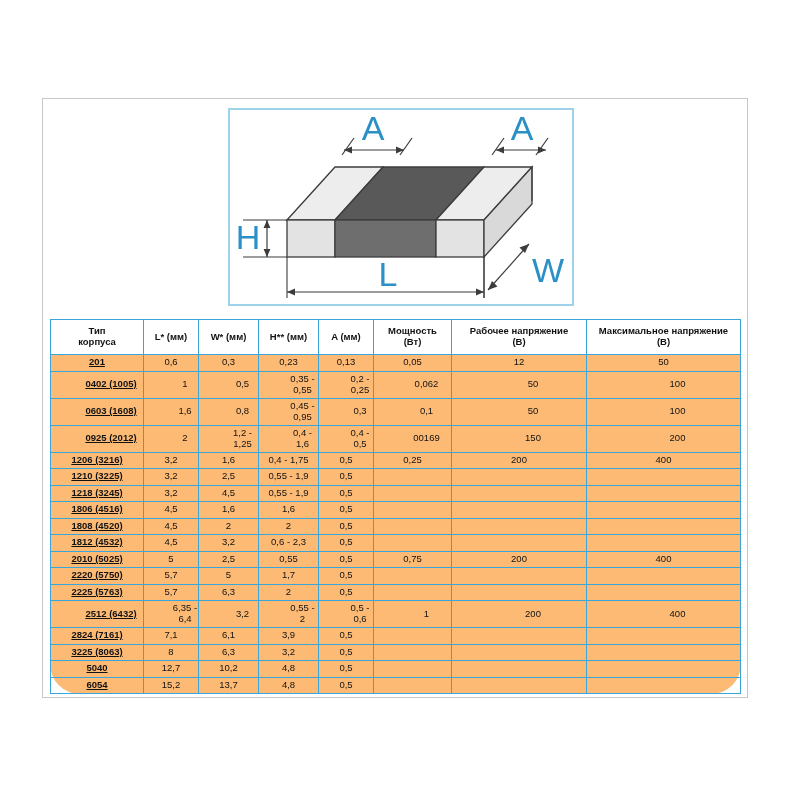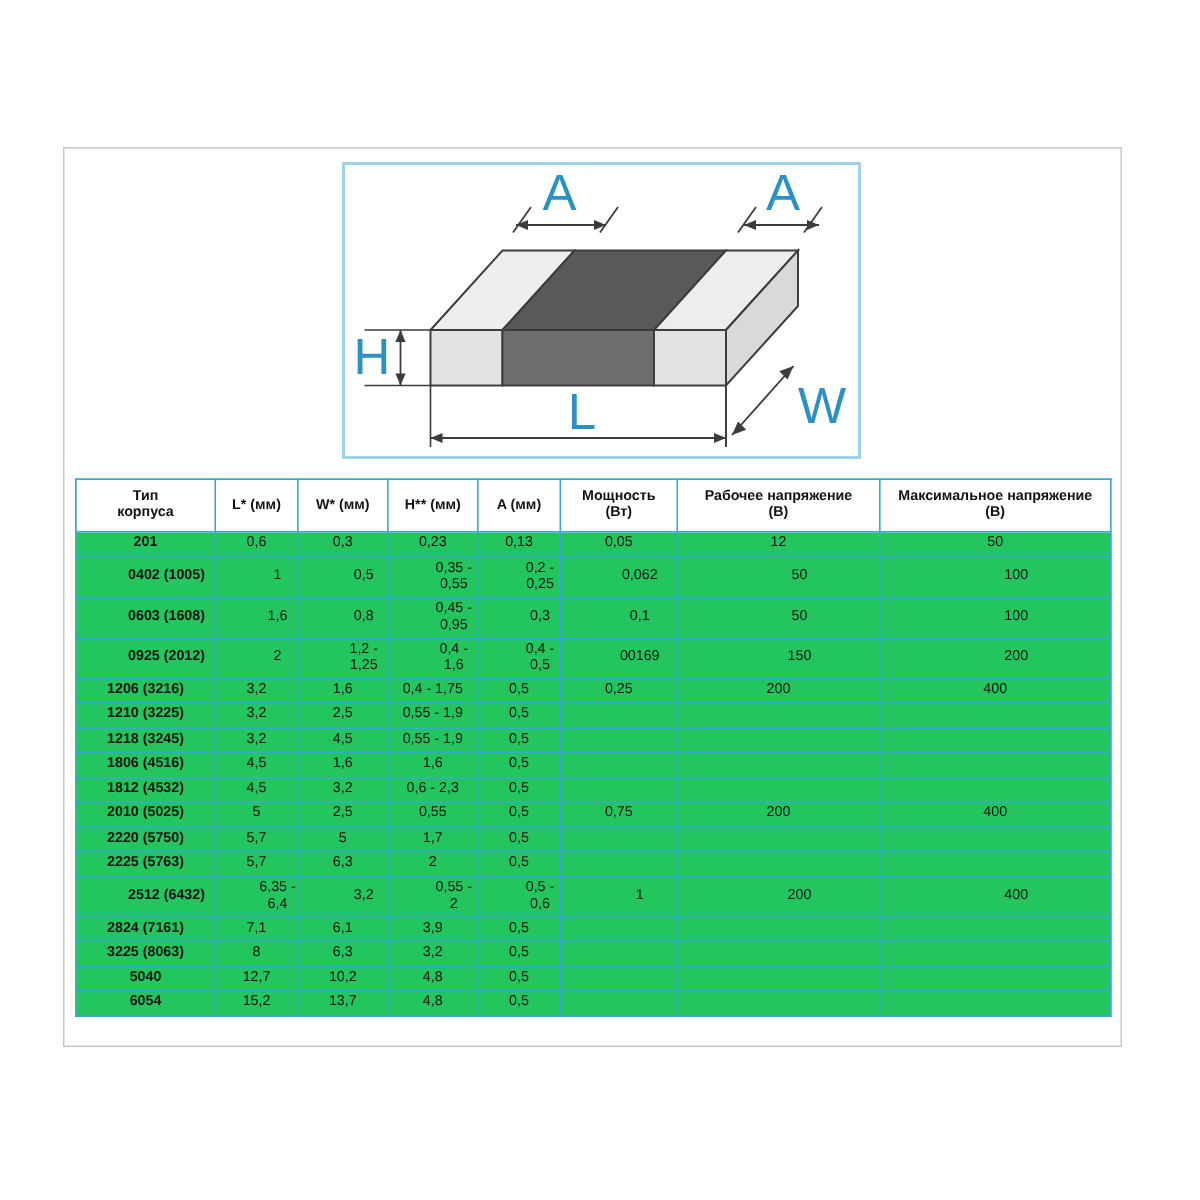--- a/index.html
+++ b/index.html
@@ -44,21 +44,22 @@
   #spec-table-wrap {
     position: absolute;
     left: 7px;
     top: 220px;
     width: 690px;
   }
   table.spec {
     border-collapse: collapse;
     table-layout: fixed;
     width: 690px;
-    background: #22c55e;
+    background: #fdba74;
+    border-radius: 30px;
   }
   table.spec th,
   table.spec td {
     border: 1px solid #3aa5db;
     text-align: center;
     vertical-align: middle;
     color: #121212;
     padding: 0;
     line-height: 1.12;
     white-space: pre-line;
@@ -70,20 +71,21 @@
     height: 30px;
     padding: 2px 1px;
     background: #ffffff;
   }
   table.spec tbody td {
     font-size: 9.5px;
     height: 15.5px;
   }
   table.spec tbody td.type {
     font-weight: bold;
+    text-decoration: underline;
   }
   table.spec tbody tr.tall td {
     height: 26px;
     padding-left: 28px;
   }
 
   
   col.c0 { width: 93px; }
   col.c1 { width: 55px; }
   col.c2 { width: 60px; }
@@ -277,20 +279,30 @@
             <td class="type">1806 (4516)</td>
             <td>4,5</td>
             <td>1,6</td>
             <td>1,6</td>
             <td>0,5</td>
             <td></td>
             <td></td>
             <td></td>
           </tr>
           <tr>
+            <td class="type">1808 (4520)</td>
+            <td>4,5</td>
+            <td>2</td>
+            <td>2</td>
+            <td>0,5</td>
+            <td></td>
+            <td></td>
+            <td></td>
+          </tr>
+          <tr>
             <td class="type">1812 (4532)</td>
             <td>4,5</td>
             <td>3,2</td>
             <td>0,6 - 2,3</td>
             <td>0,5</td>
             <td></td>
             <td></td>
             <td></td>
           </tr>
           <tr>

